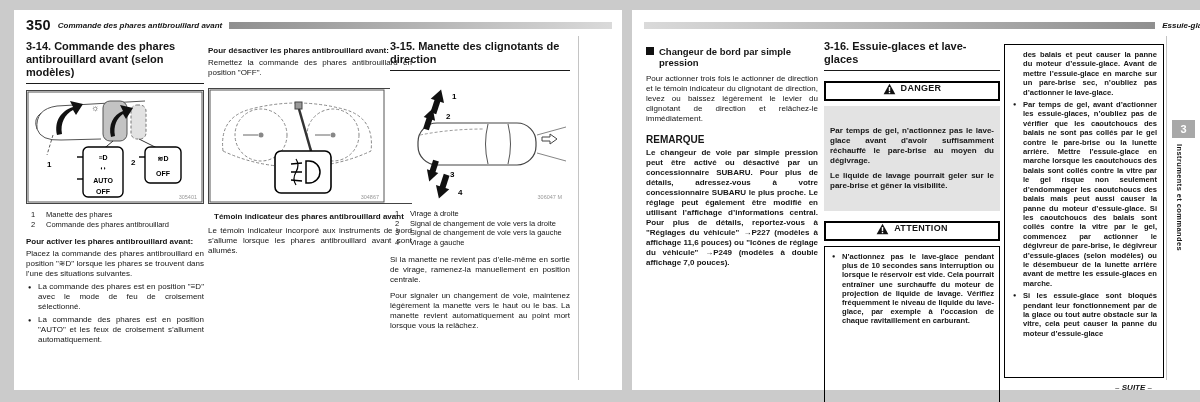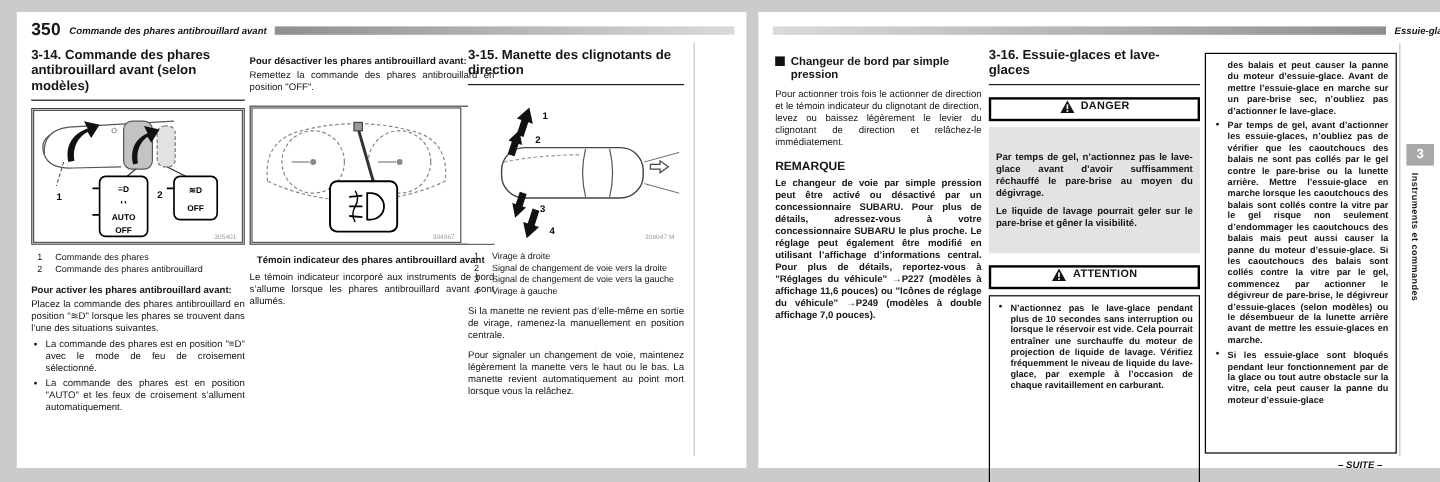--- a/index.html
+++ b/index.html
@@ -118,21 +118,21 @@
         <line x1="112" y1="66" x2="118" y2="66" stroke="#000" stroke-width="1.4"></line>
         <text x="136" y="70" font-size="7" font-weight="bold" text-anchor="middle">≋D</text>
         <text x="136" y="85" font-size="7" font-weight="bold" text-anchor="middle">OFF</text>
         <text x="170" y="108" text-anchor="end" class="figcode">305401</text>
       </svg>
     </div>
 
     <div class="legend mt6">
       <div class="leg-row">
         <span class="leg-num">1</span>
-        <span class="leg-txt">Commande des phares</span>
+        <span class="leg-txt">Manette des phares</span>
       </div>
       <div class="leg-row">
         <span class="leg-num">2</span>
         <span class="leg-txt">Commande des phares antibrouillard</span>
       </div>
     </div>
 
     <div class="bold-h mt8">Pour activer les phares antibrouillard avant:</div>
     <div class="body-text mt2">Placez la commande des phares antibrouillard en position "≋D" lorsque les phares se trouvent dans l’une des situations suivantes.</div>
     <div class="bul body-text mt4">La commande des phares est en position "≡D" avec le mode de feu de croisement sélectionné.</div>

